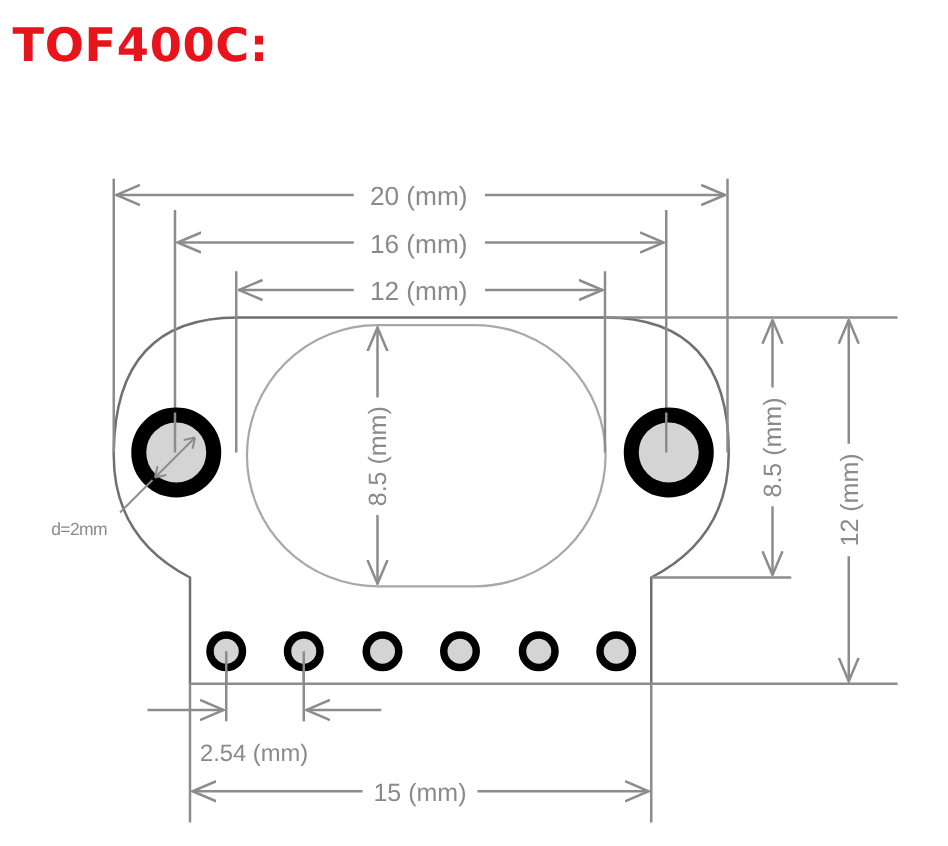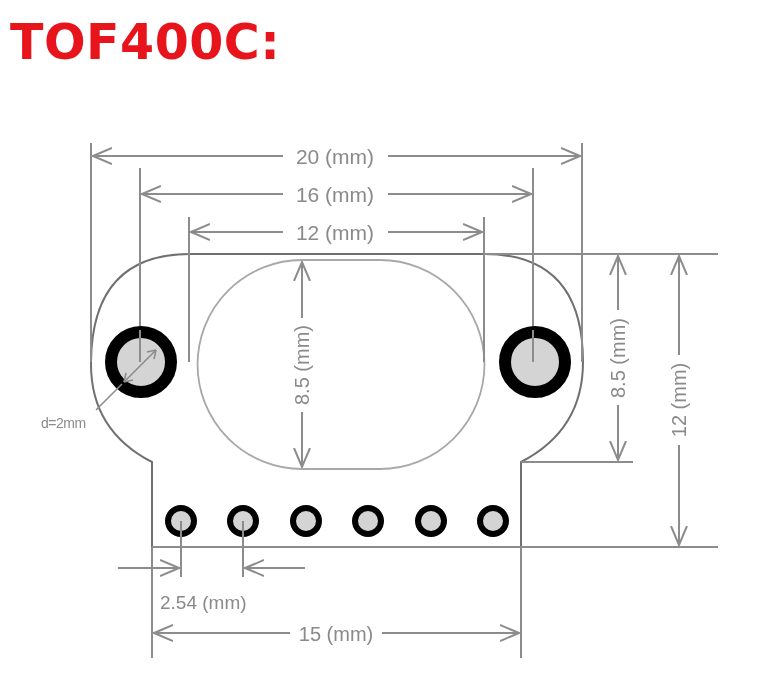--- a/index.html
+++ b/index.html
@@ -1,17 +1,17 @@
 <!DOCTYPE html>
 <html><head>
   <meta charset="utf-8">
   <style>
     html, body { margin: 0; padding: 0; background: #ffffff; }
     body { width: 758px; height: 677px; position: relative; overflow: hidden; font-family: "DejaVu Sans", sans-serif; }
-    .title { position: absolute; left: 10px; top: 18px; color: #e8141b; font-family: "DejaVu Sans", sans-serif; font-weight: bold; font-size: 49px; letter-spacing: 0.5px; line-height: 1; }
+    .title { position: absolute; left: 10px; top: 18px; color: #e8141b; font-family: "DejaVu Sans", sans-serif; font-weight: bold; font-size: 37px; letter-spacing: 0.5px; line-height: 1; }
     svg { position: absolute; left: 0; top: 0; }
     .dim-text { font-family: "Liberation Sans", sans-serif; fill: #8a8a8a; }
   </style>
 </head>
 <body>
 
 <div class="title">TOF400C:</div>
 
 <svg width="758" height="677" viewBox="0 0 758 677">
   <defs>

